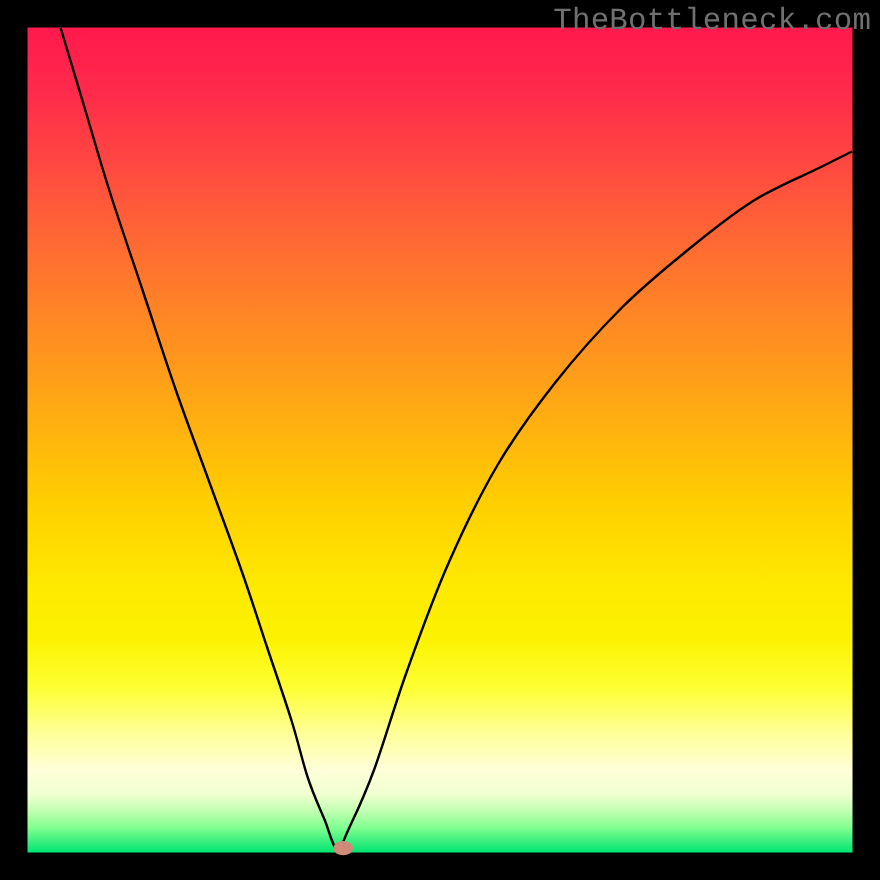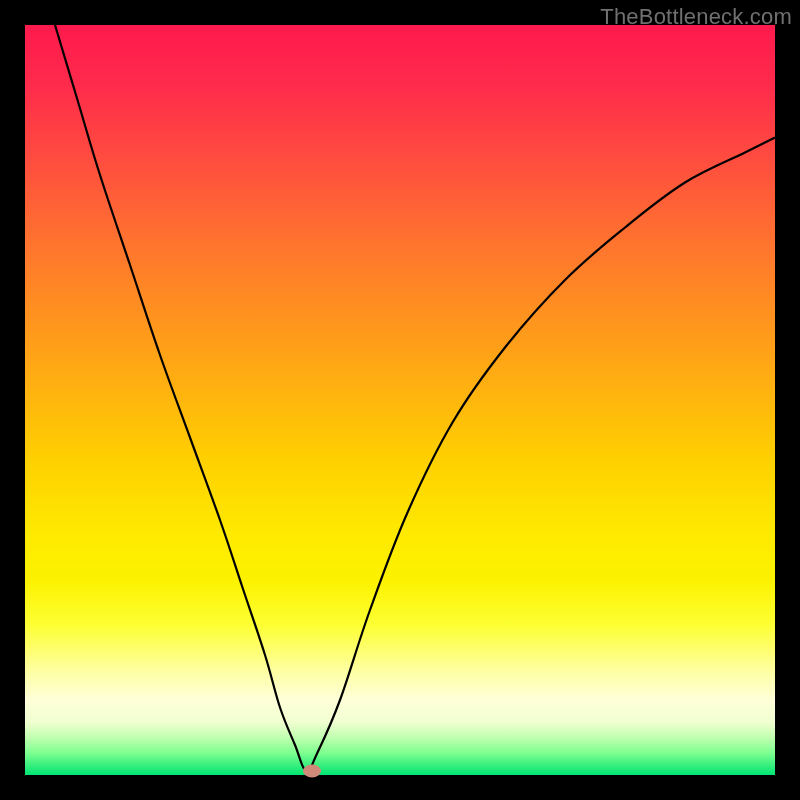--- a/index.html
+++ b/index.html
@@ -41,22 +41,22 @@
     left: 25px;
     top: 25px;
     width: 750px;
     height: 750px;
     pointer-events: none;
   }
   .watermark {
     position: absolute;
     top: 4px;
     right: 8px;
-    font-family: Liberation Sans, sans-serif;
-    font-size: 22px;
+    font-family: Liberation Mono, monospace;
+    font-size: 28px;
     color: #707070;
     letter-spacing: 0.2px;
   }
   .marker {
     position: absolute;
     width: 18px;
     height: 13px;
     background: #cf8a7a;
     border-radius: 50% / 50%;
     transform: translate(-50%, -50%);

